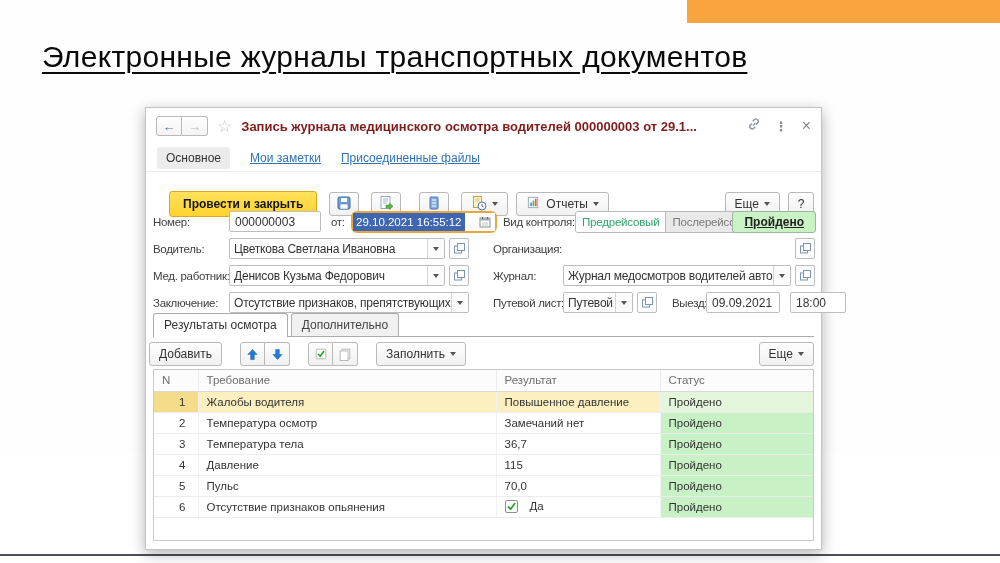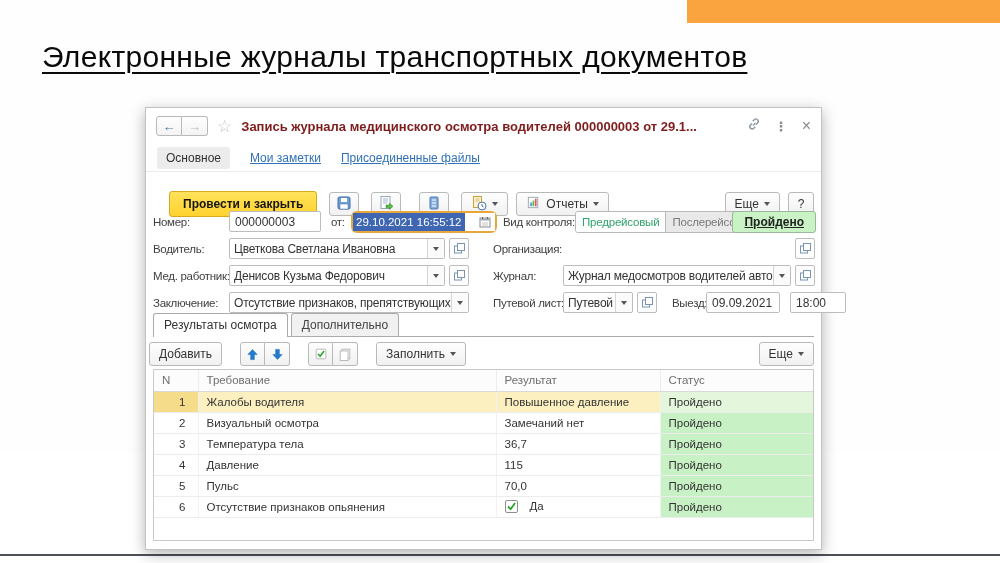--- a/index.html
+++ b/index.html
@@ -361,21 +361,21 @@
         </thead>
         <tbody>
             <tr class="sel">
               <td class="c-n">1</td>
               <td class="c-req">Жалобы водителя</td>
               <td class="c-res">Повышенное давление</td>
               <td class="c-status">Пройдено</td>
             </tr>
             <tr>
               <td class="c-n">2</td>
-              <td class="c-req">Визуальный осмотра</td>
+              <td class="c-req">Температура осмотр</td>
               <td class="c-res">Замечаний нет</td>
               <td class="c-status">Пройдено</td>
             </tr>
             <tr>
               <td class="c-n">3</td>
               <td class="c-req">Температура тела</td>
               <td class="c-res">36,7</td>
               <td class="c-status">Пройдено</td>
             </tr>
             <tr>

